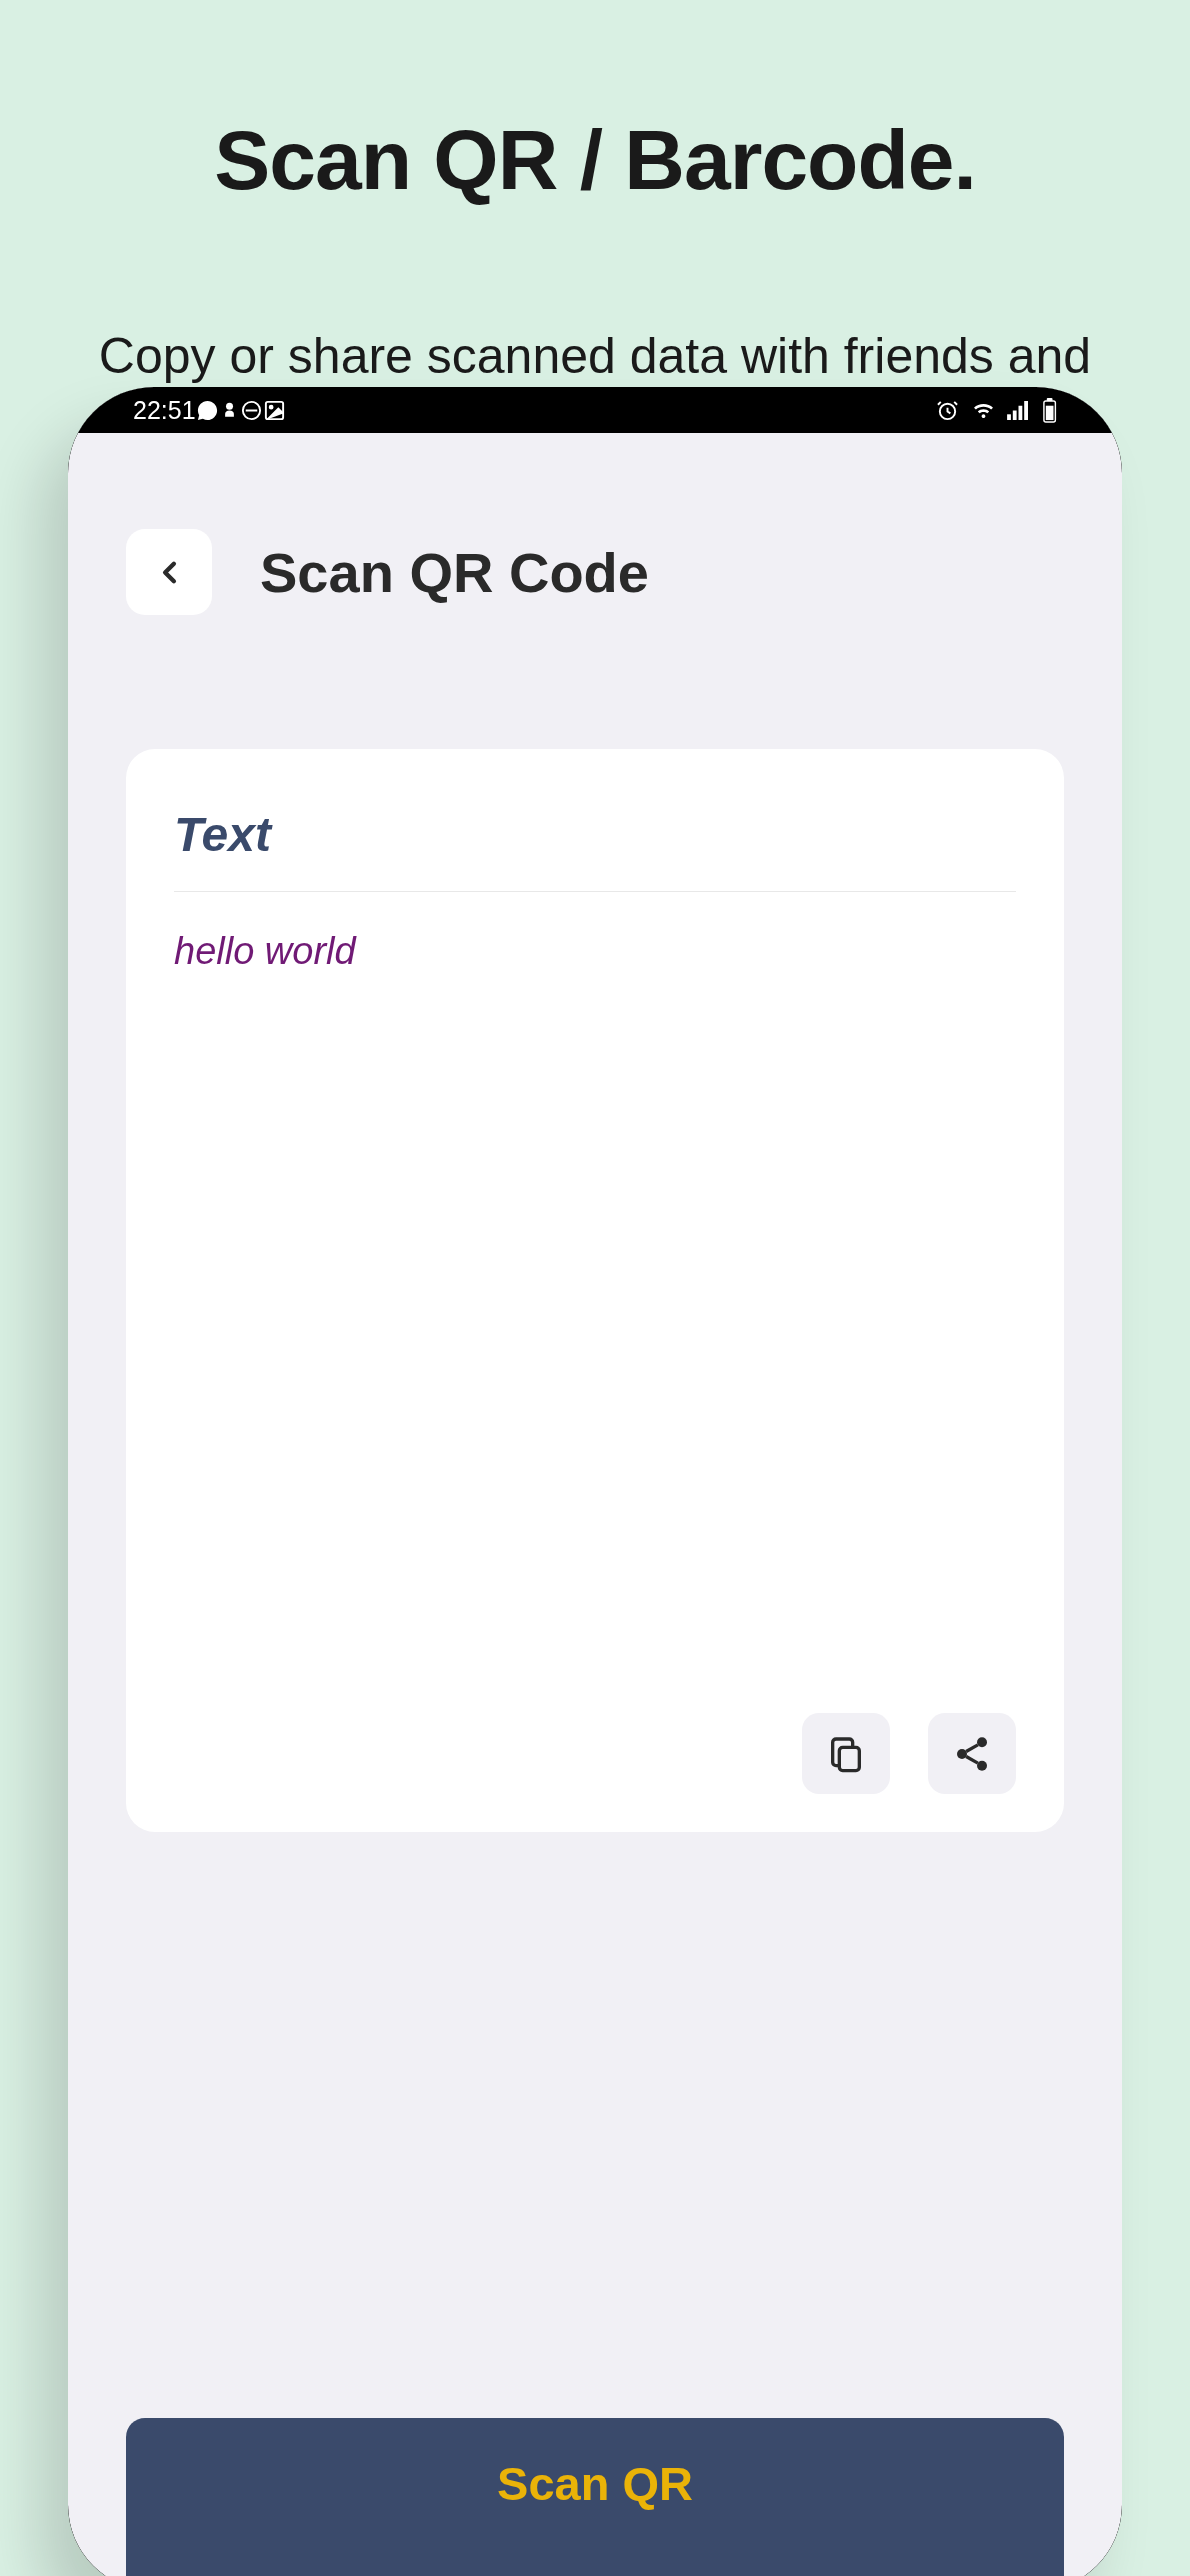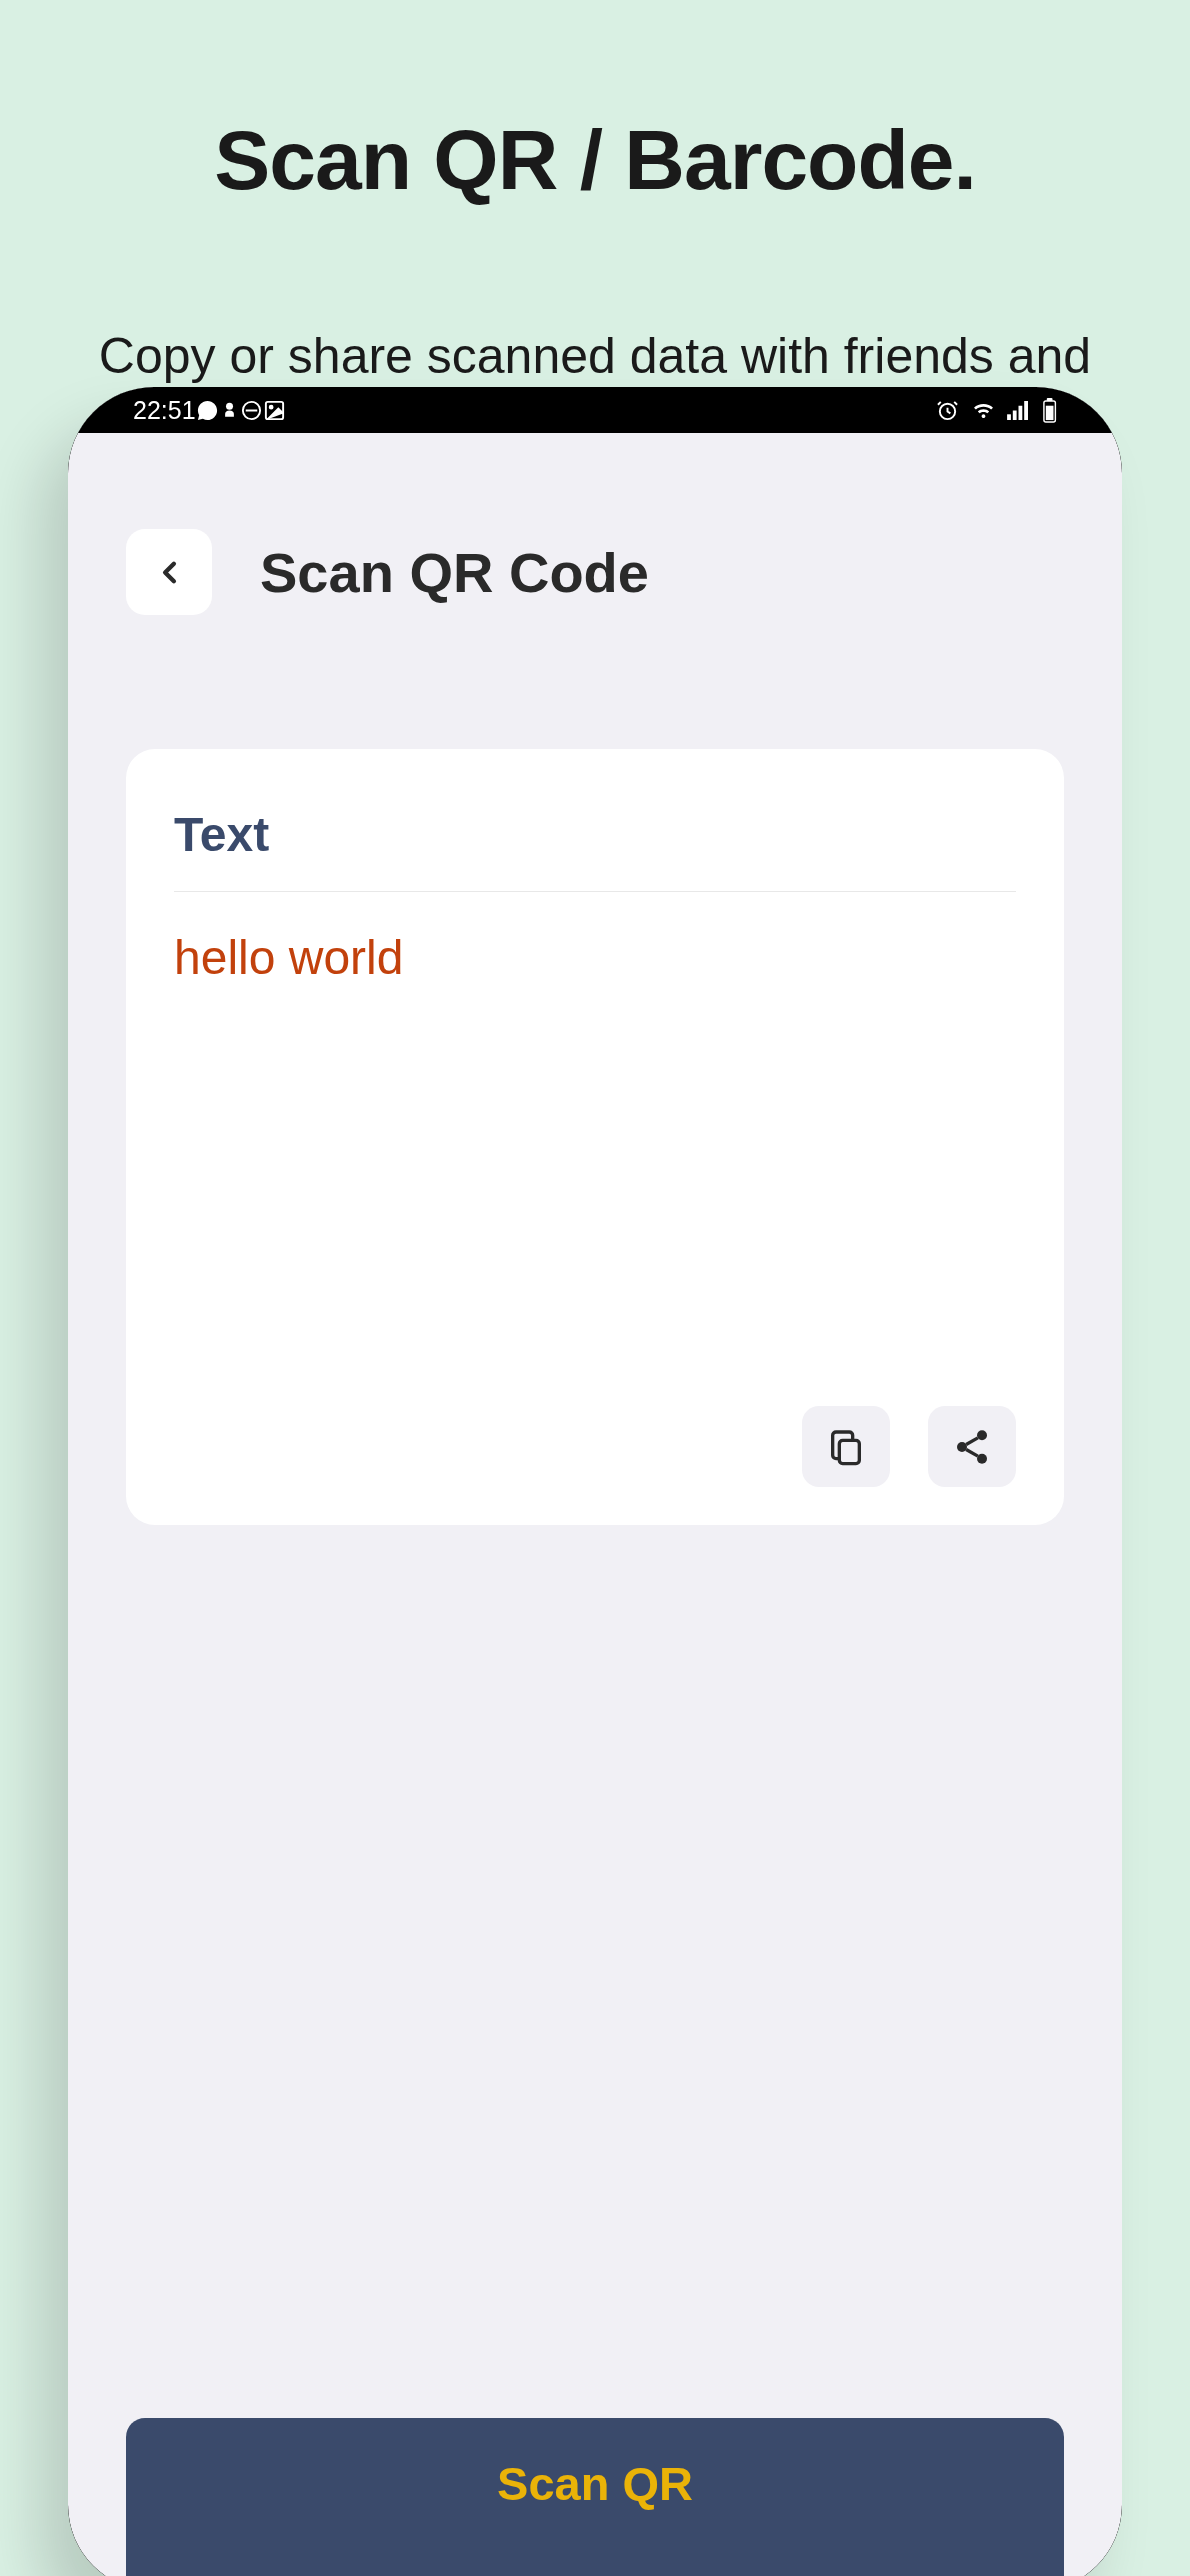--- a/index.html
+++ b/index.html
@@ -98,34 +98,35 @@
   .app-title {
     font-size: 56px;
     font-weight: 700;
     color: #2a2a2a;
   }
   .card {
     margin: 96px 58px 0 58px;
     background: #fff;
     border-radius: 29px;
     padding: 58px 48px 38px 48px;
-    height: 776px;
+    height: 1083px;
     position: relative;
+    font-style: italic;
   }
   .card-label {
     font-size: 48px;
     font-weight: 700;
     color: #3a4a6b;
     padding-bottom: 29px;
     border-bottom: 1.9px solid #e8e8e8;
   }
   .card-content {
-    font-size: 48px;
+    font-size: 38px;
     font-weight: 500;
-    color: #c2410c;
+    color: #701a75;
     margin-top: 38px;
   }
   .card-actions {
     position: absolute;
     bottom: 38px;
     right: 48px;
     display: flex;
     gap: 38px;
   }
   .action-button {

